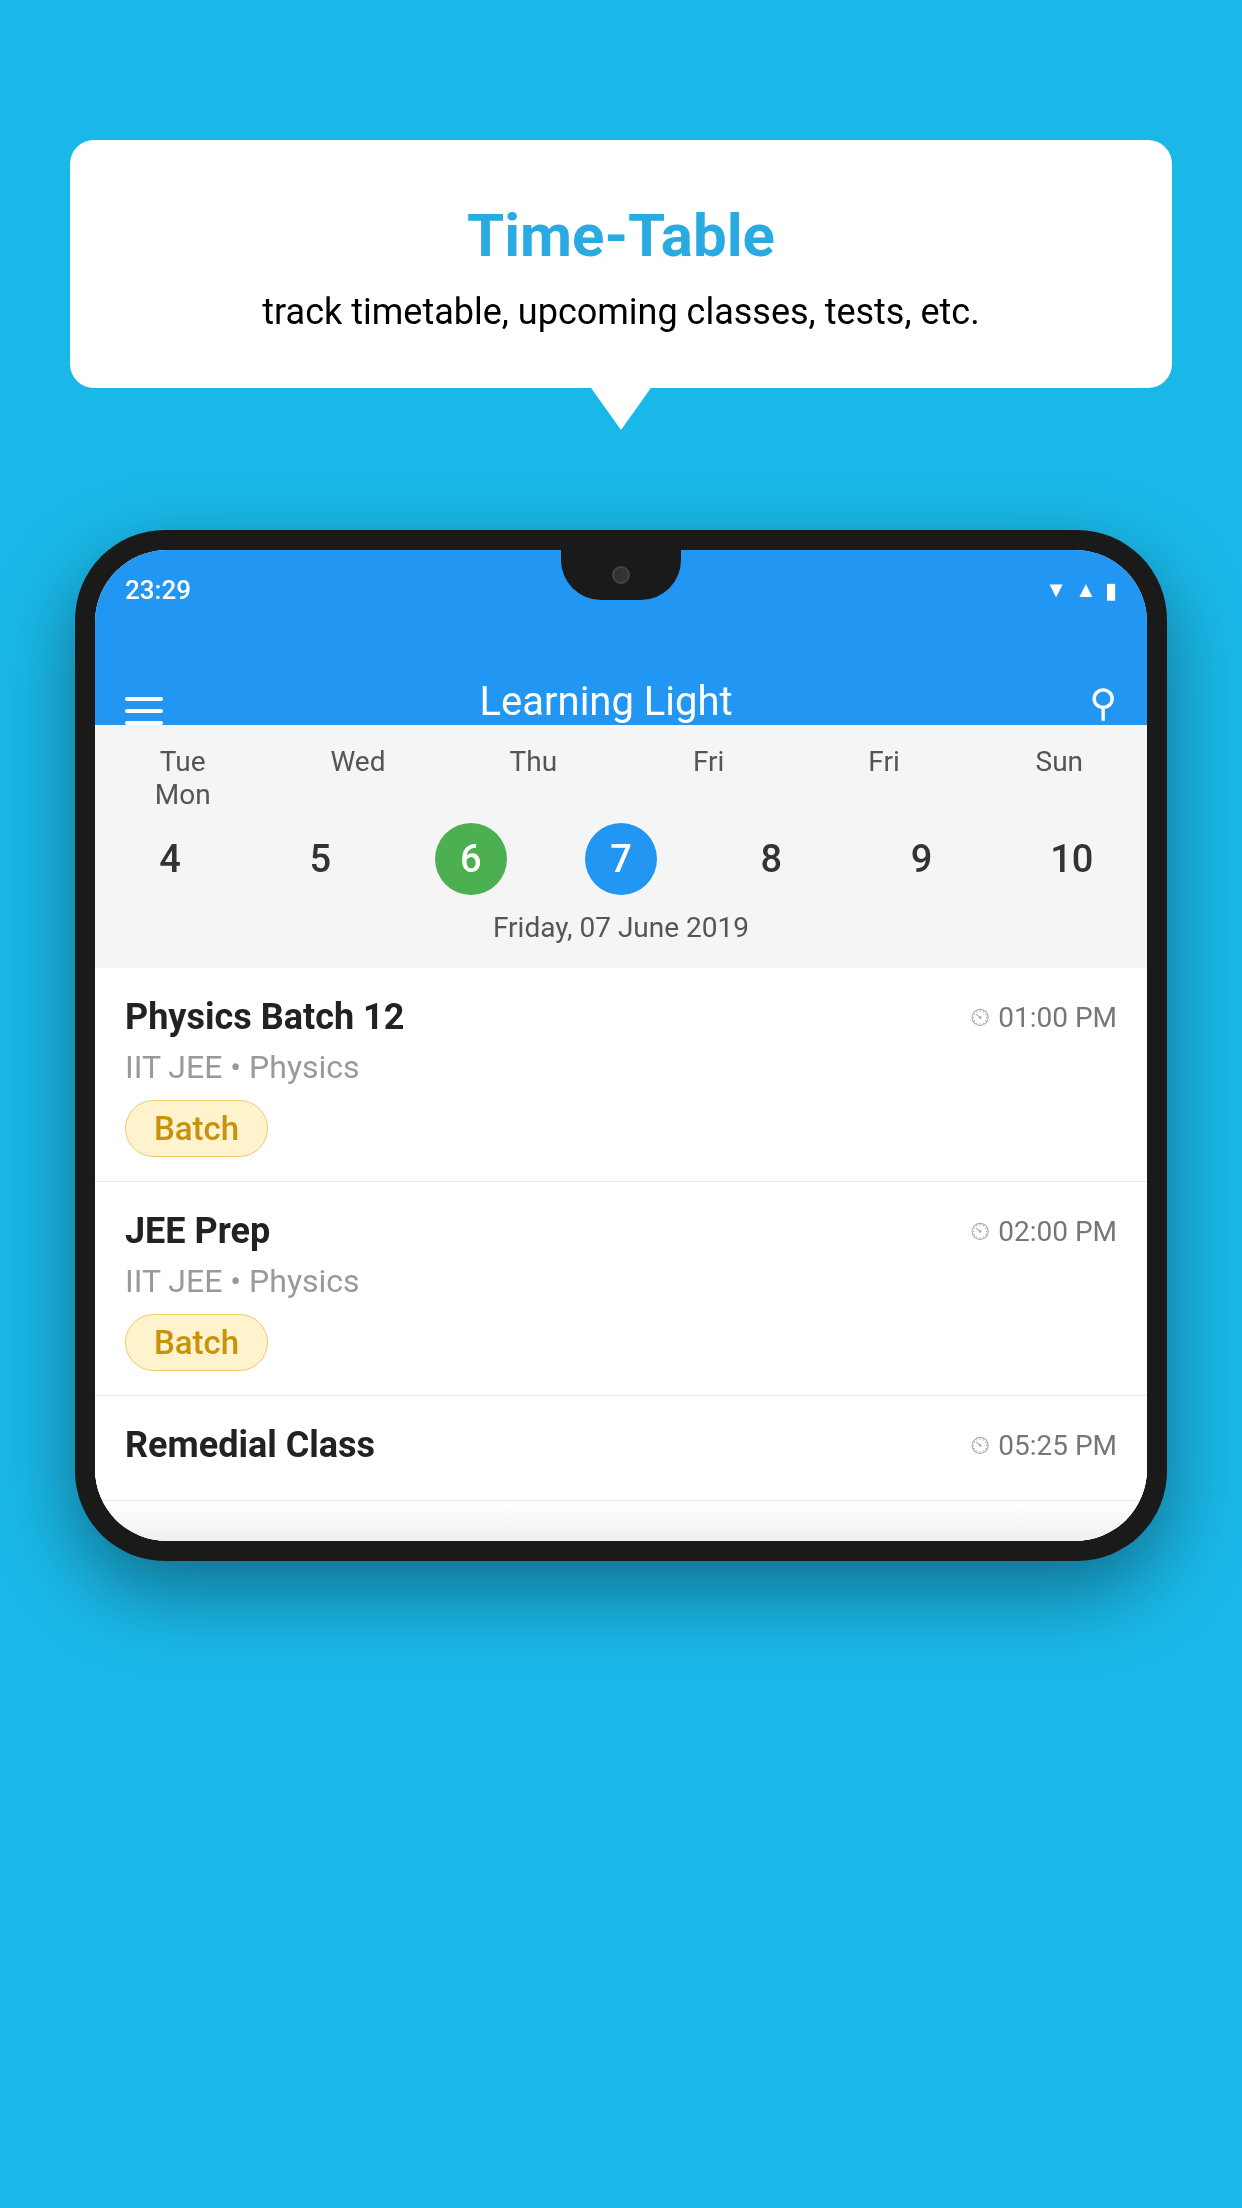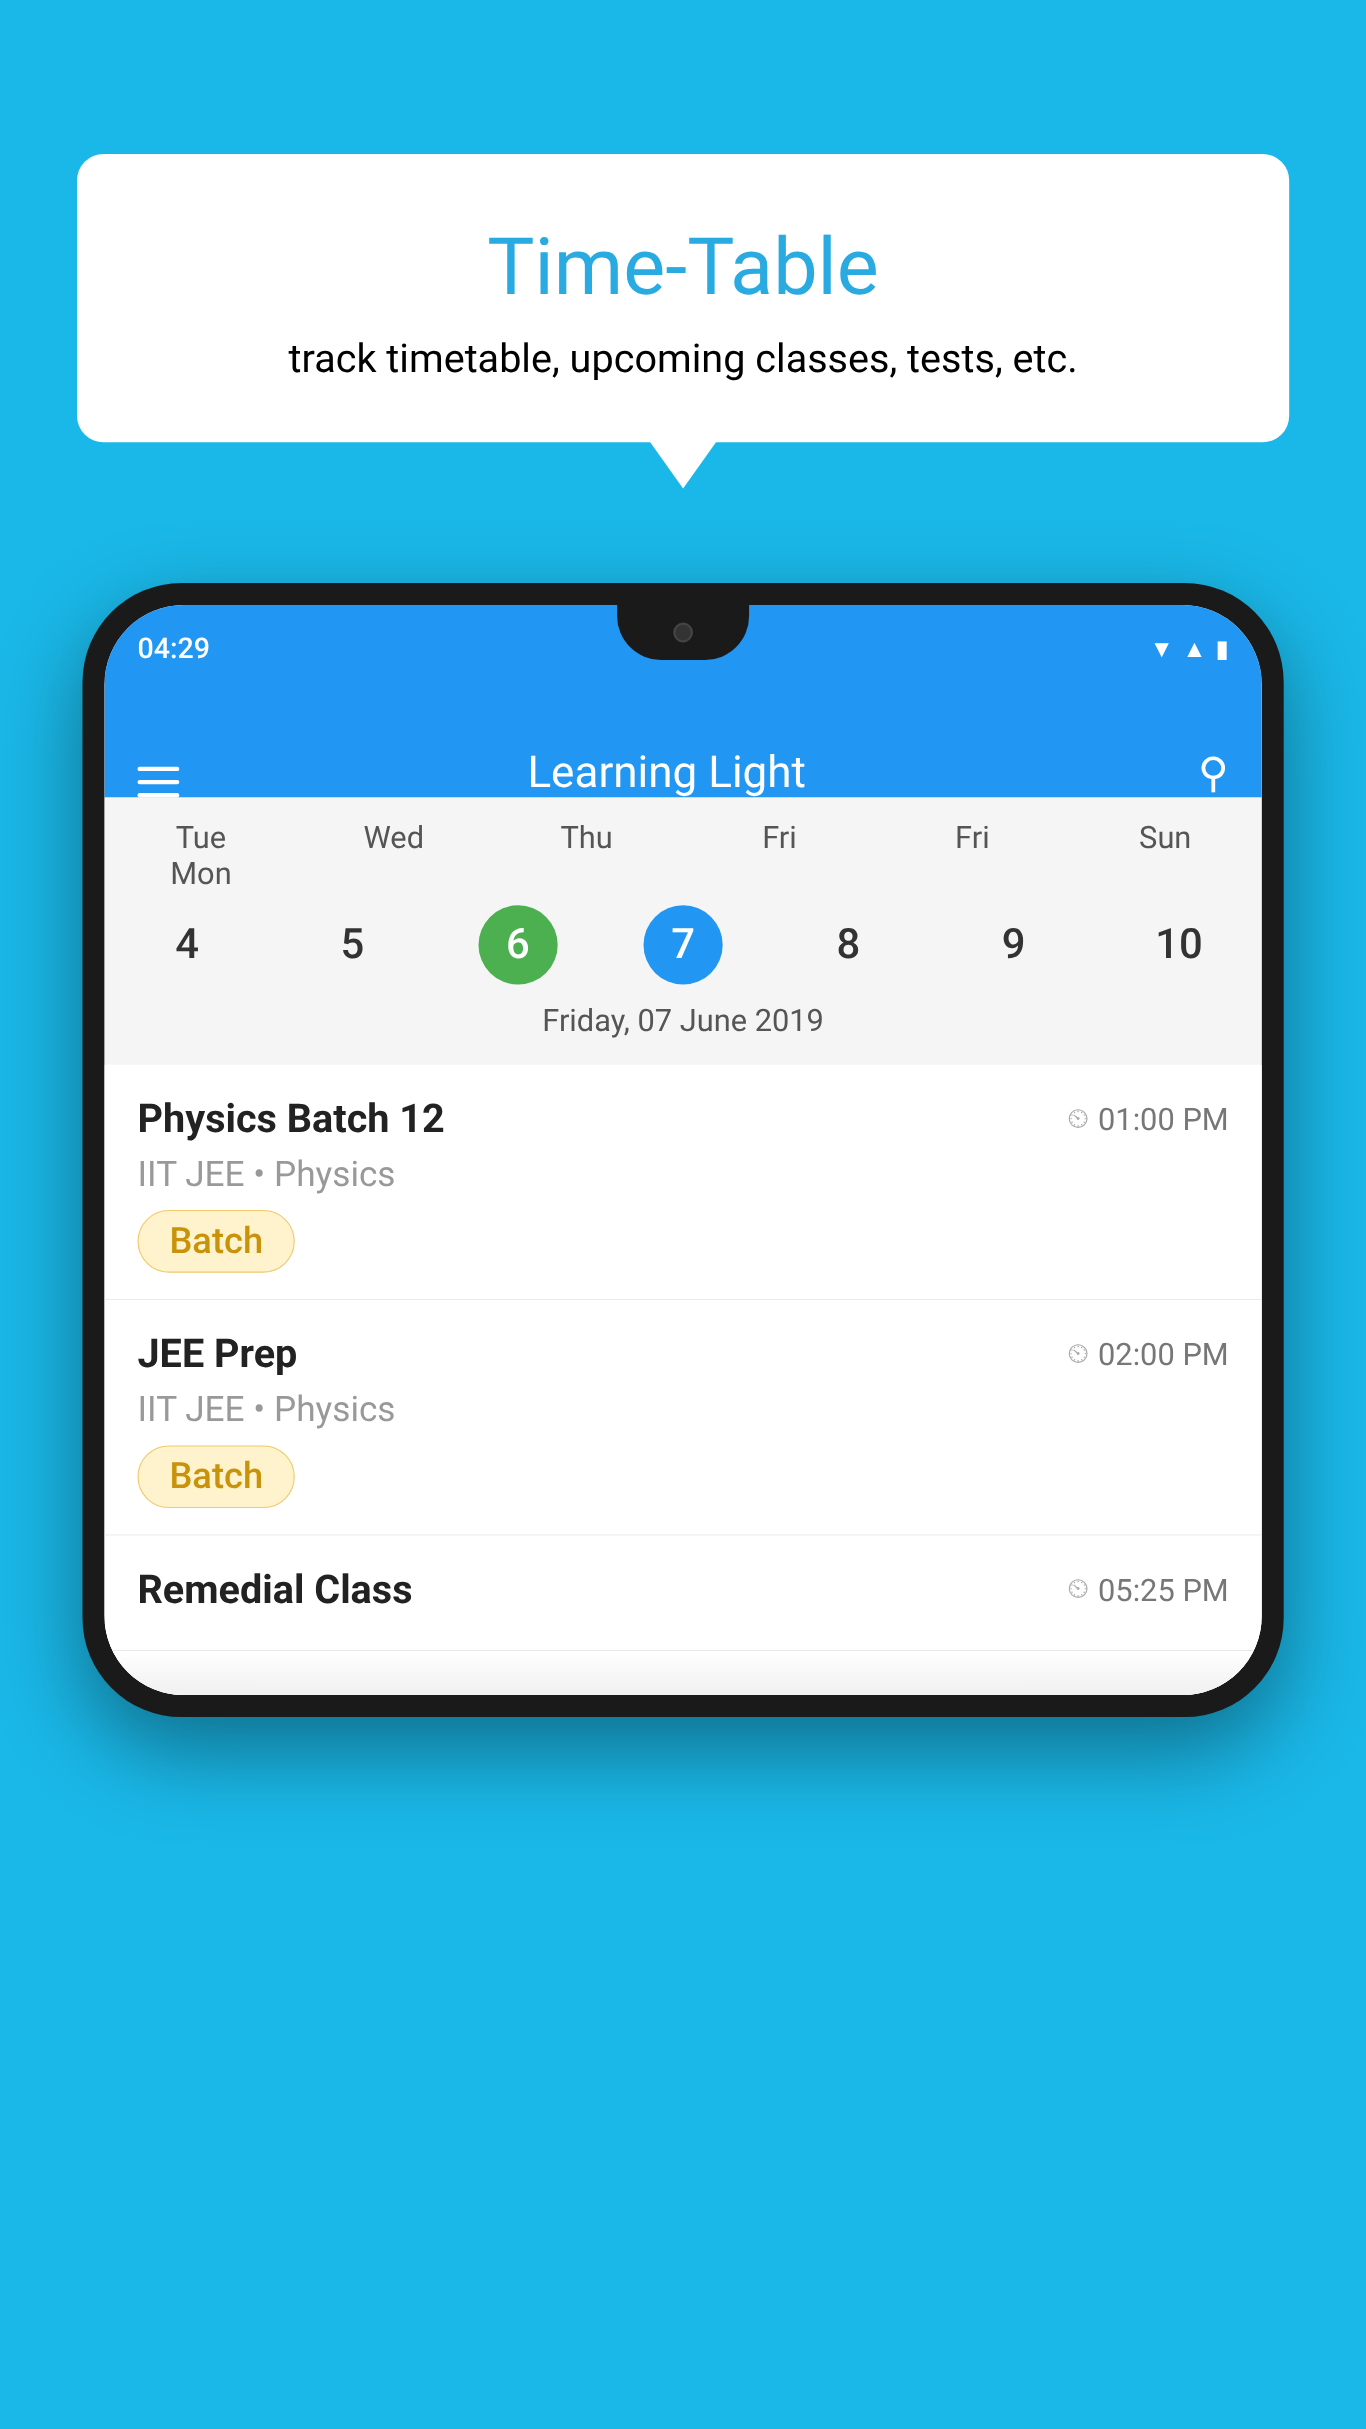--- a/index.html
+++ b/index.html
@@ -37,23 +37,23 @@
       left: 50%;
       transform: translateX(-50%);
       width: 0;
       height: 0;
       border-left: 32px solid transparent;
       border-right: 32px solid transparent;
       border-top: 45px solid white;
     }
 
     .tooltip-title {
-      font-size: 72px;
+      font-size: 60px;
       color: #29abe2;
-      font-weight: 400;
+      font-weight: 700;
       margin-bottom: 20px;
     }
 
     .tooltip-subtitle {
       font-size: 36px;
       color: #000000;
       font-weight: 400;
     }
 
     
@@ -296,21 +296,21 @@
     <div class="tooltip-title">Time-Table</div>
     <div class="tooltip-subtitle">track timetable, upcoming classes, tests, etc.</div>
   </div>
 </div>
 
 <div class="phone-container">
   <div class="phone-outer">
     <div class="phone-inner">
 
       <div class="phone-top-bar">
-        <span class="status-time">04:29</span>
+        <span class="status-time">23:29</span>
         <div class="notch">
           <div class="camera-dot"></div>
         </div>
         <div class="status-icons">
           <span class="wifi-icon">▼</span>
           <span class="signal-icon">▲</span>
           <span class="battery-icon">▮</span>
         </div>
       </div>
 

